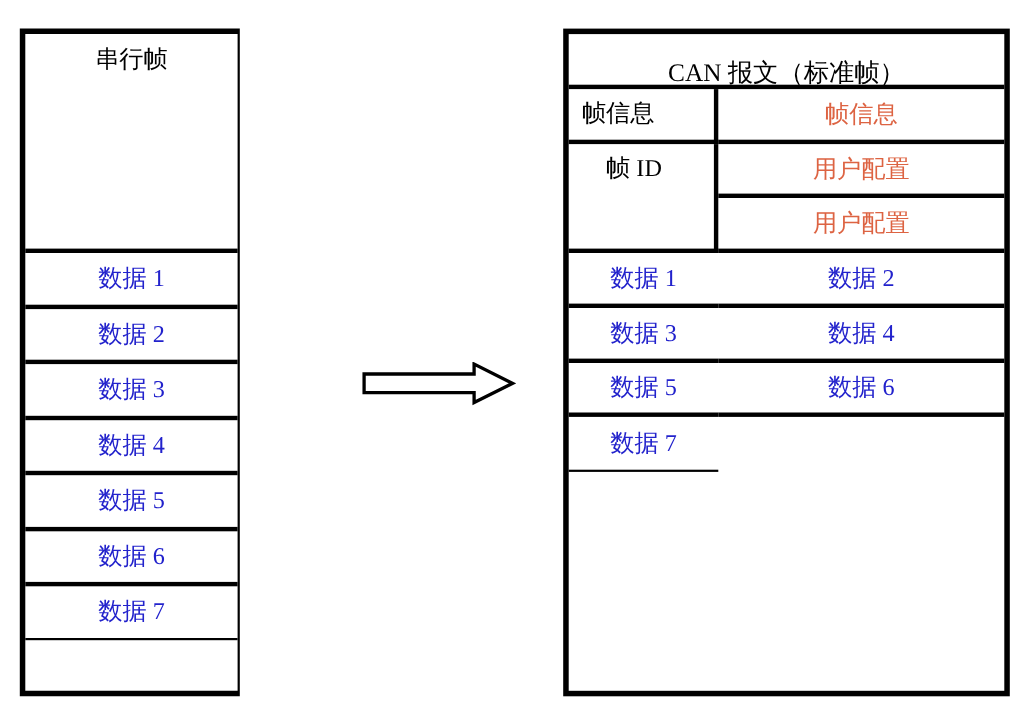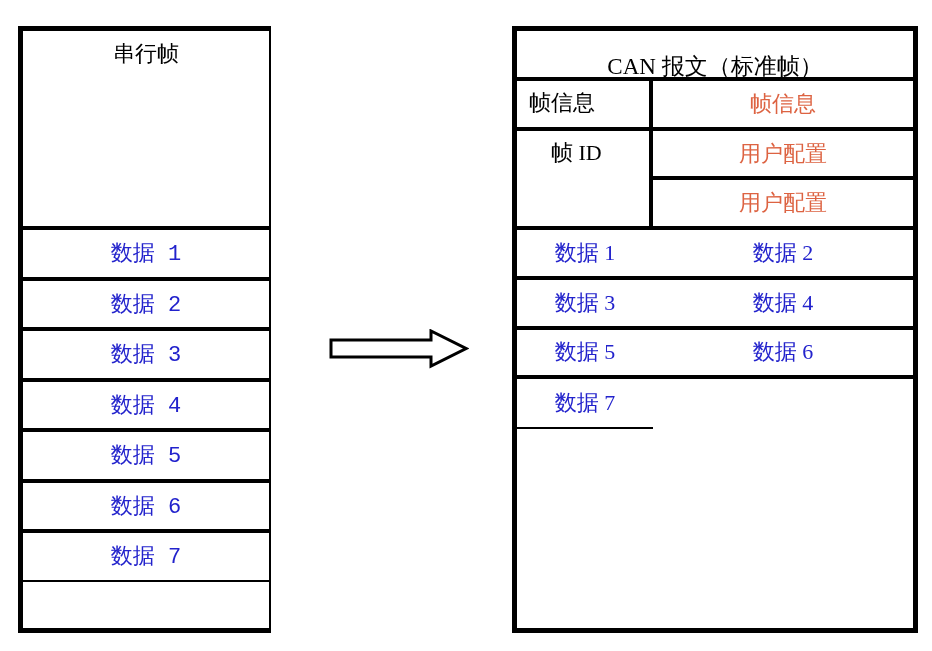--- a/index.html
+++ b/index.html
@@ -11,29 +11,28 @@
     font-family: "Liberation Serif", "DejaVu Serif", serif;
     color: #000000;
     overflow: hidden;
   }
 
   
   .left-table {
     position: absolute;
     left: 18px;
     top: 26px;
-    width: 253px;
+    width: 200px;
     height: 607px;
     box-sizing: border-box;
     border: 5px solid #000000;
     border-right-width: 2px;
     display: flex;
     flex-direction: column;
     background: #ffffff;
-    font-family: Liberation Mono, monospace;
   }
   .lheader {
     height: 199px;
     box-sizing: border-box;
     border-bottom: 4px solid #000000;
     text-align: center;
     padding-top: 8px;
     font-size: 22px;
   }
   .lrow {

